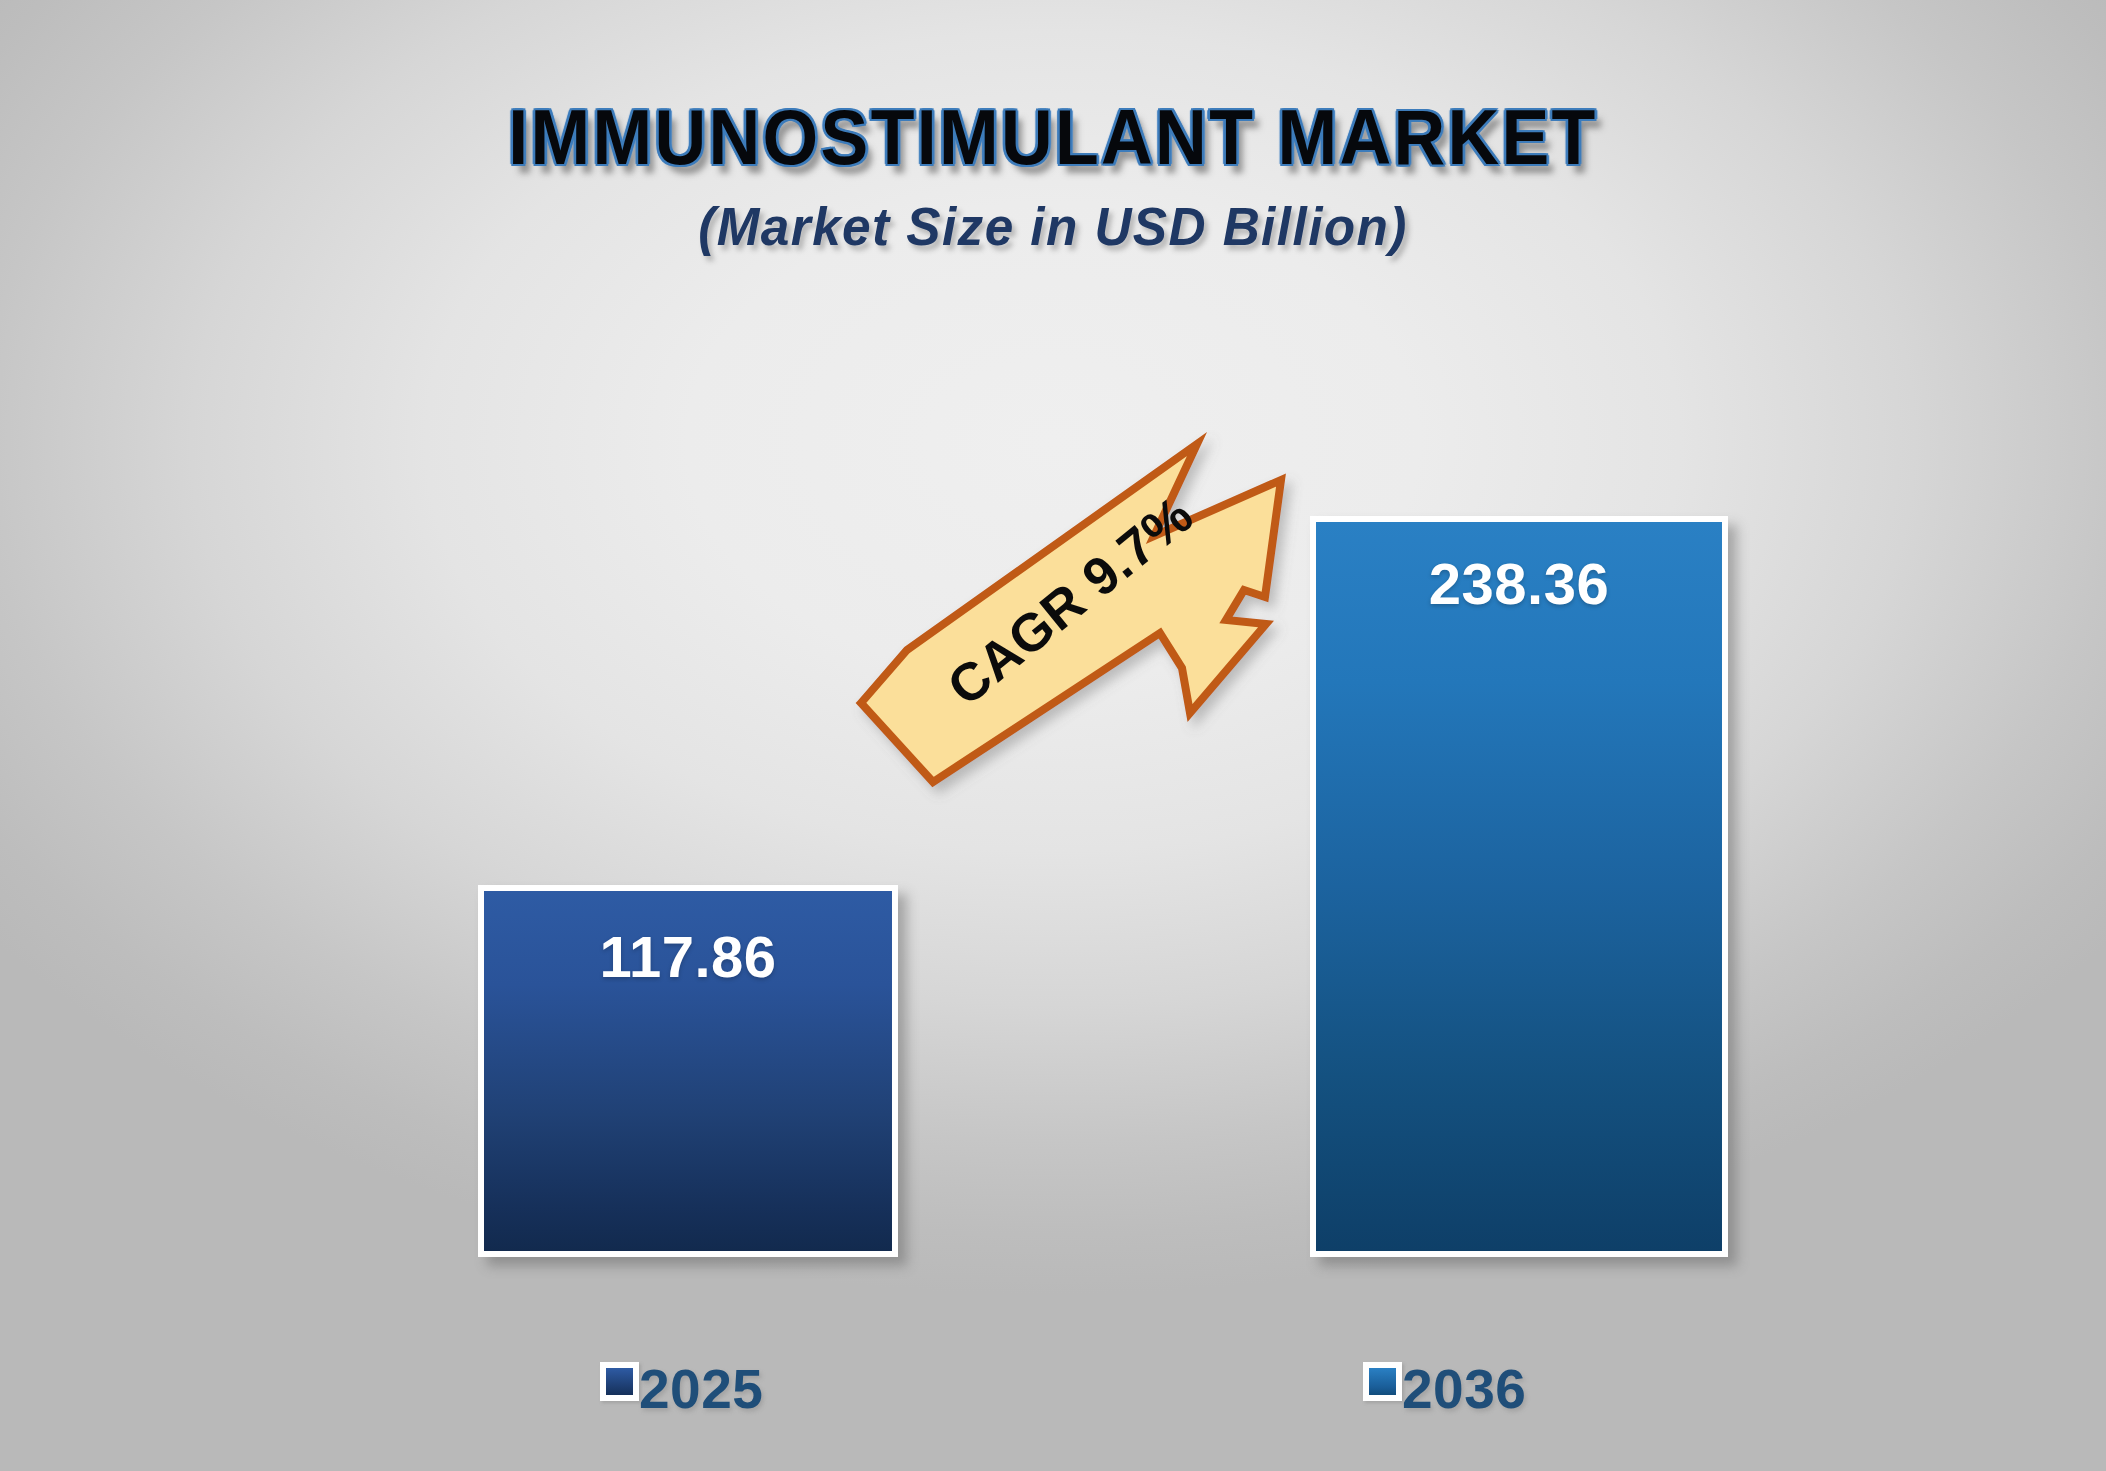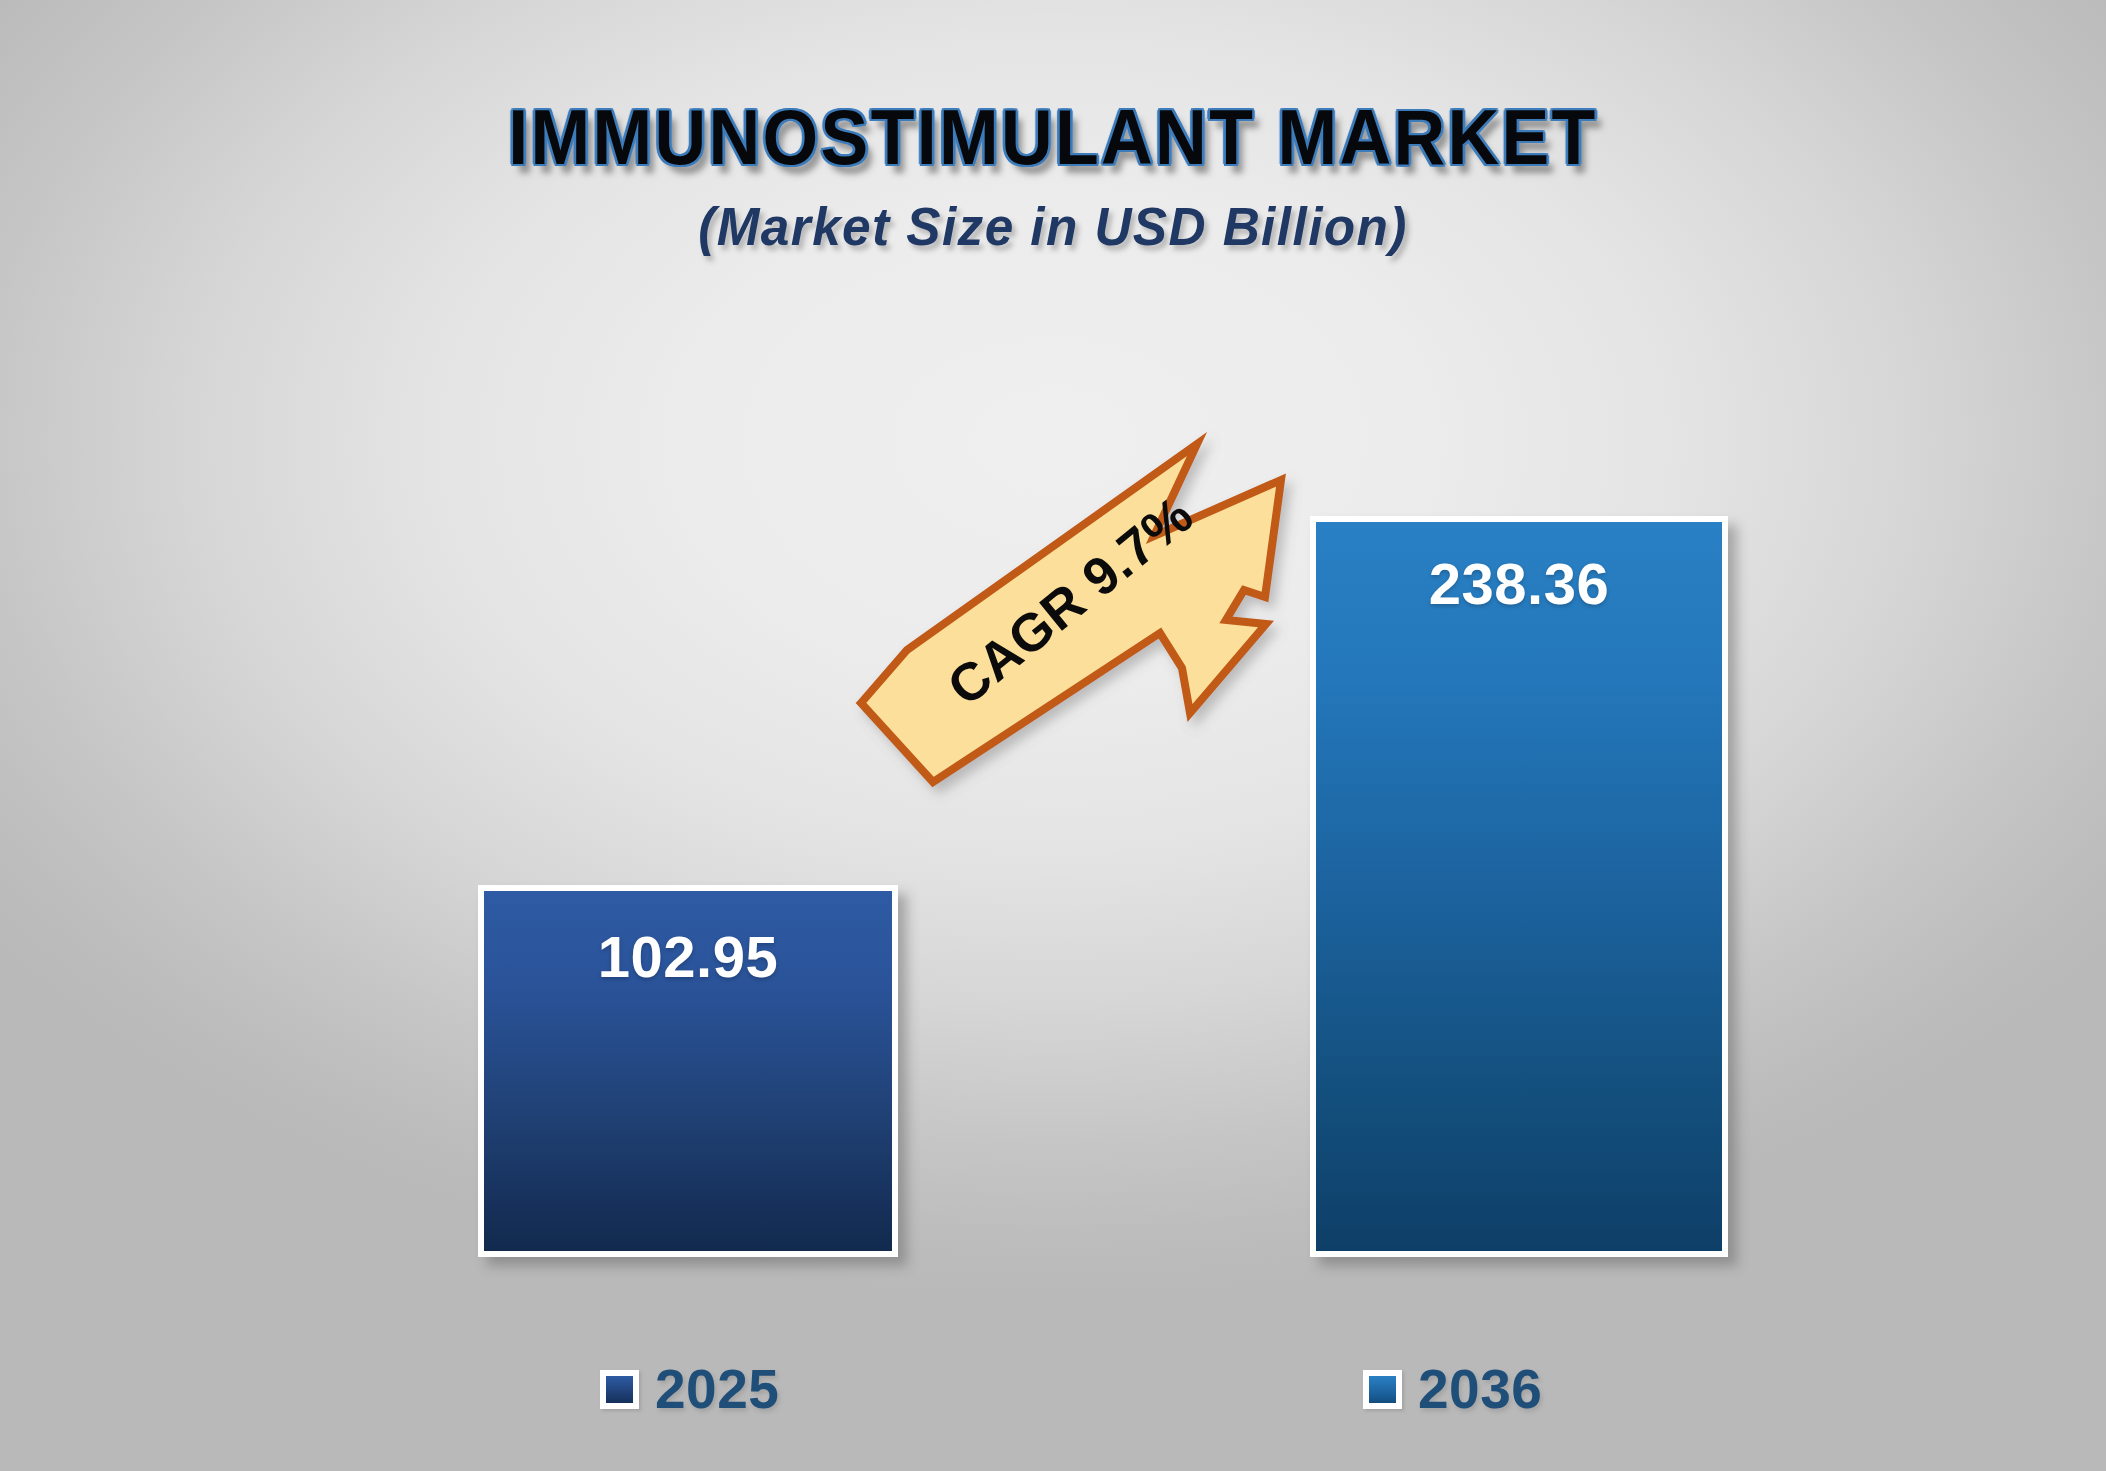--- a/index.html
+++ b/index.html
@@ -121,22 +121,20 @@
     transform: rotate(-39deg);
     transform-origin: 50% 50%;
     white-space: nowrap;
     pointer-events: none;
   }
 
   
   .legend-item {
     position: absolute;
     display: flex;
-    align-items: center;
-    gap: 16px;
   }
   #legend-2025 { left: 600px; top: 1362px; }
   #legend-2033 { left: 1363px; top: 1362px; }
   .legend-swatch {
     box-sizing: border-box;
     width: 39px;
     height: 39px;
     border: 6px solid #ffffff;
     flex: none;
     box-shadow: 2px 2px 3px rgba(120,120,120,0.35);
@@ -160,21 +158,21 @@
 <body>
 
 <div id="canvas">
 
   <div id="title-block">
     <span id="chart-title">IMMUNOSTIMULANT MARKET</span>
     <span id="chart-subtitle">(Market Size in USD Billion)</span>
   </div>
 
   <div class="bar" id="bar-2025">
-    <span class="bar-value">102.95</span>
+    <span class="bar-value">117.86</span>
   </div>
 
   <div class="bar" id="bar-2033">
     <span class="bar-value">238.36</span>
   </div>
 
   <svg id="cagr-arrow" viewBox="0 0 460 380">
     <defs>
       <filter id="arrow-shadow" x="-30%" y="-30%" width="180%" height="180%">
         <feDropShadow dx="6" dy="7" stdDeviation="6" flood-color="#6d6d6d" flood-opacity="0.38"></feDropShadow>

